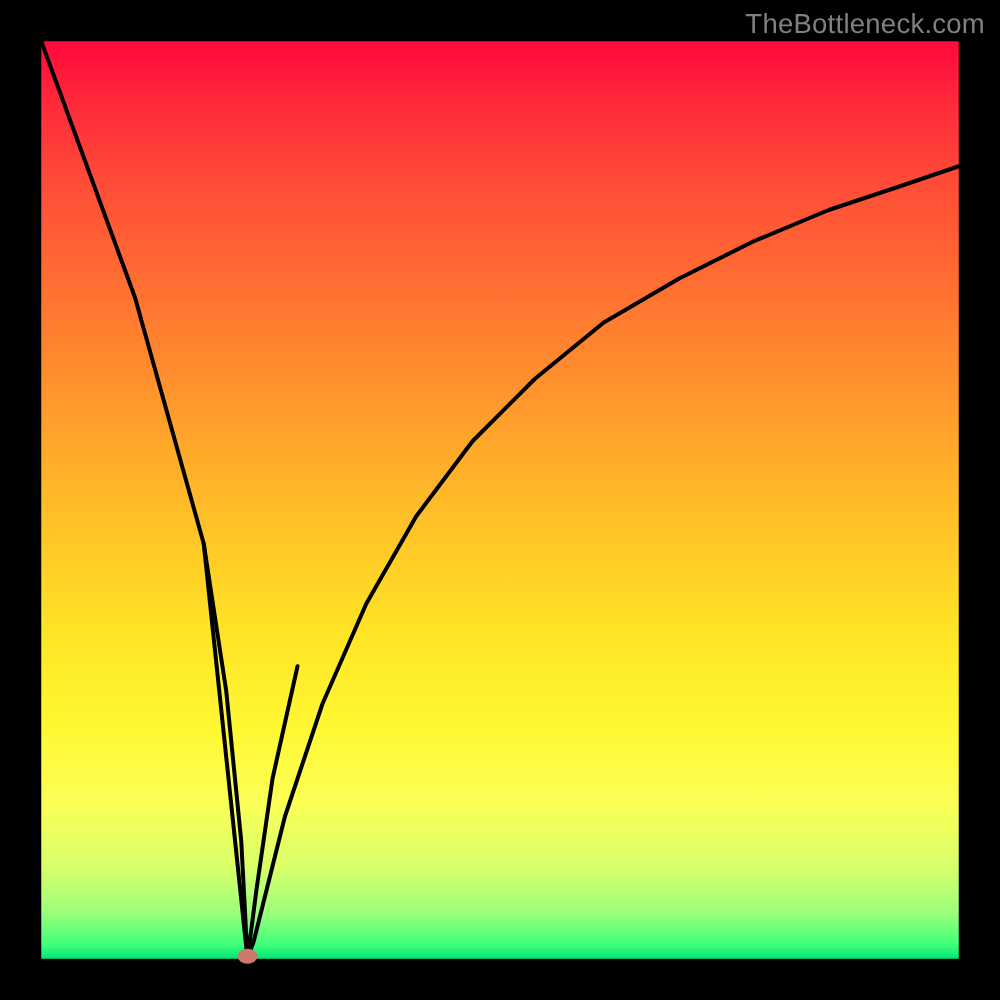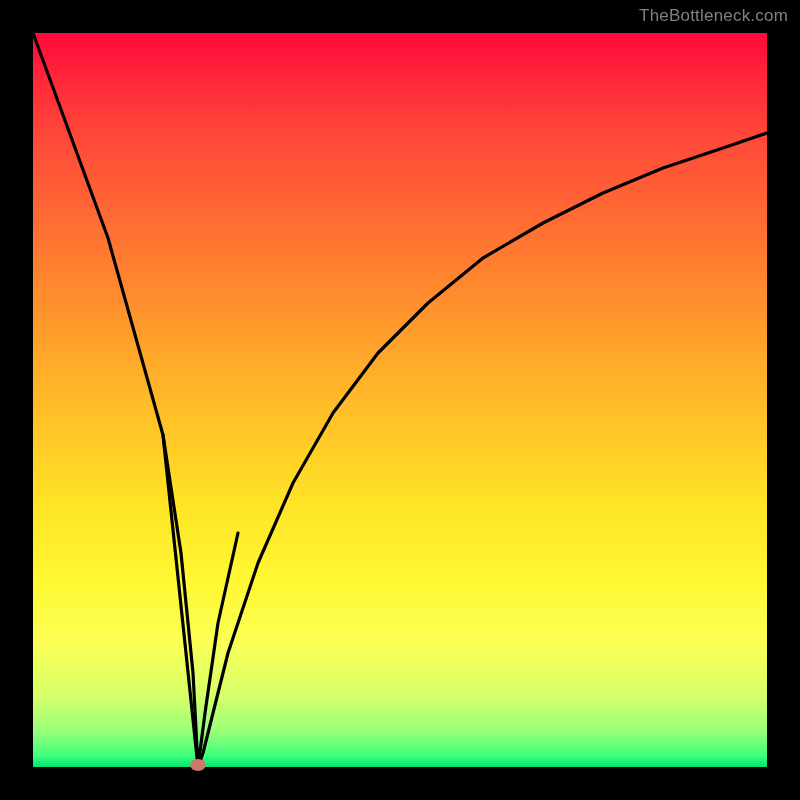--- a/index.html
+++ b/index.html
@@ -40,21 +40,21 @@
       #9bff7a 95%,
       #3eff7b 98.5%,
       #00e676 100%
     );
   }
   .watermark {
     position: absolute;
     top: 6px;
     right: 12px;
     color: #808080;
-    font-size: 17px;
+    font-size: 22px;
     font-weight: 500;
     letter-spacing: 0.2px;
   }
   svg.curve {
     position: absolute;
     left: 0;
     top: 0;
     width: 734px;
     height: 734px;
     overflow: visible;

